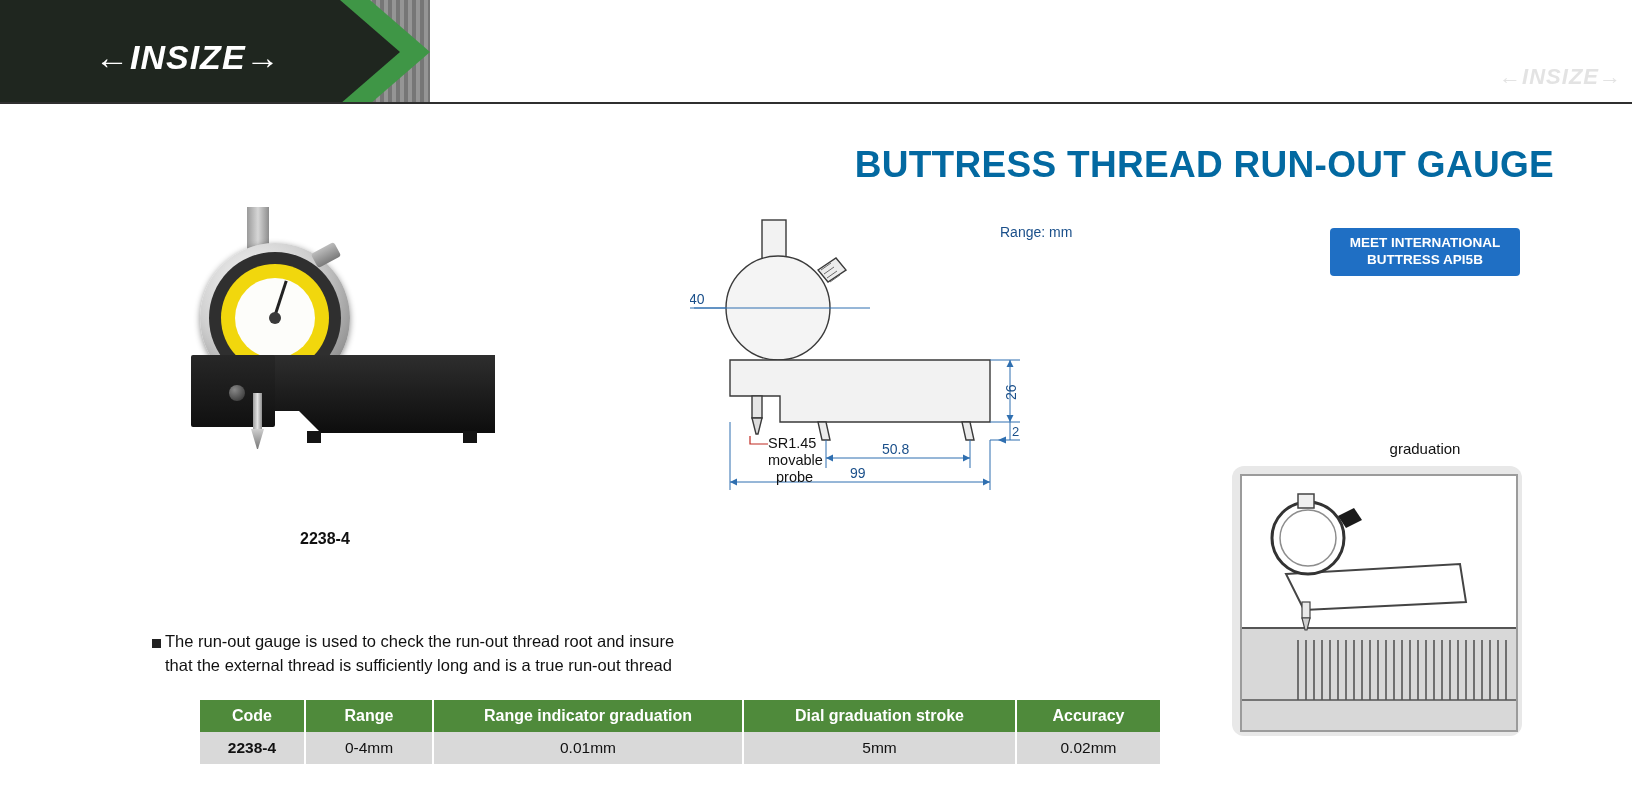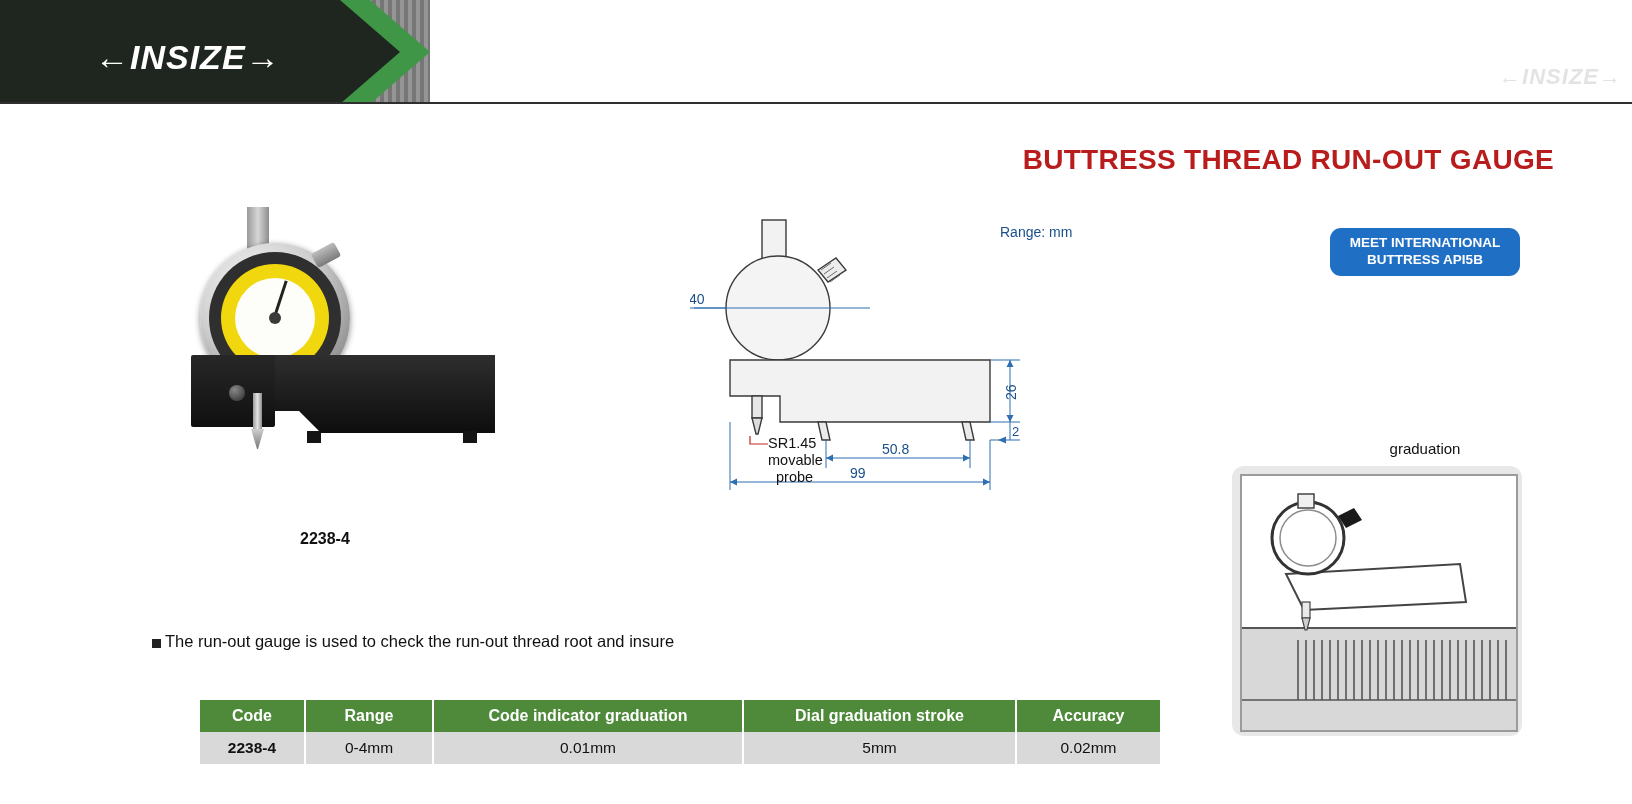--- a/index.html
+++ b/index.html
@@ -52,28 +52,28 @@
     color:#e3e3e3;font-style:italic;font-weight:bold;font-size:22px;
     letter-spacing:1px;white-space:nowrap;
   }
   .header-bottom-line{
     position:absolute;left:0;top:102px;width:1632px;height:3px;background:#2f2f2f;
   }
 
   
   .page-title{
     position:absolute;right:78px;top:144px;
-    font-size:28px;font-weight:bold;color:#b91c1c;letter-spacing:.3px;
+    font-size:37px;font-weight:bold;color:#0369a1;letter-spacing:.3px;
     white-space:nowrap;
   }
 
   
   .badge{
     position:absolute;left:1330px;top:228px;width:190px;height:48px;
-    background:#1f6fc4;color:#fff;border-radius:11px;
+    background:#1f6fc4;color:#fff;border-radius:4px;
     display:flex;align-items:center;justify-content:center;text-align:center;
     font-size:13.5px;font-weight:bold;line-height:1.25;
   }
 
   
   .product-photo{position:absolute;left:185px;top:195px;width:340px;height:290px;}
   .dial-body{
     position:absolute;left:15px;top:48px;width:150px;height:150px;border-radius:50%;
     background:radial-gradient(circle at 38% 32%, #fdfdfd 0%, #cfcfcf 45%, #8e8e8e 78%, #4a4a4a 100%);
     box-shadow:0 2px 6px rgba(0,0,0,.45);
@@ -295,37 +295,38 @@
     <text x="78" y="265" font-family="Liberation Sans, sans-serif" font-size="14.5" fill="#111">movable</text>
     <text x="86" y="282" font-family="Liberation Sans, sans-serif" font-size="14.5" fill="#111">probe</text>
   </svg>
 </div>
 
 <div class="bullet-block">
   <div class="bullet-row">
     <div class="bullet-sq"></div>
     <div>
       <div class="bullet-text">The run-out gauge is used to check the run-out thread root and insure</div>
+      <div class="bullet-text">that the external thread is sufficiently long and is a true run-out thread</div>
     </div>
   </div>
 </div>
 
 <table class="spec-table">
   <colgroup>
     <col style="width:105px">
       <col style="width:128px">
       <col style="width:310px">
       <col style="width:273px">
       <col style="width:144px">
   </colgroup>
   <thead>
     <tr>
       <th>Code</th>
       <th>Range</th>
-      <th>Code indicator graduation</th>
+      <th>Range indicator graduation</th>
       <th>Dial graduation stroke</th>
       <th>Accuracy</th>
     </tr>
   </thead>
   <tbody>
     <tr>
       <td class="code">2238-4</td>
       <td>0-4mm</td>
       <td>0.01mm</td>
       <td>5mm</td>

